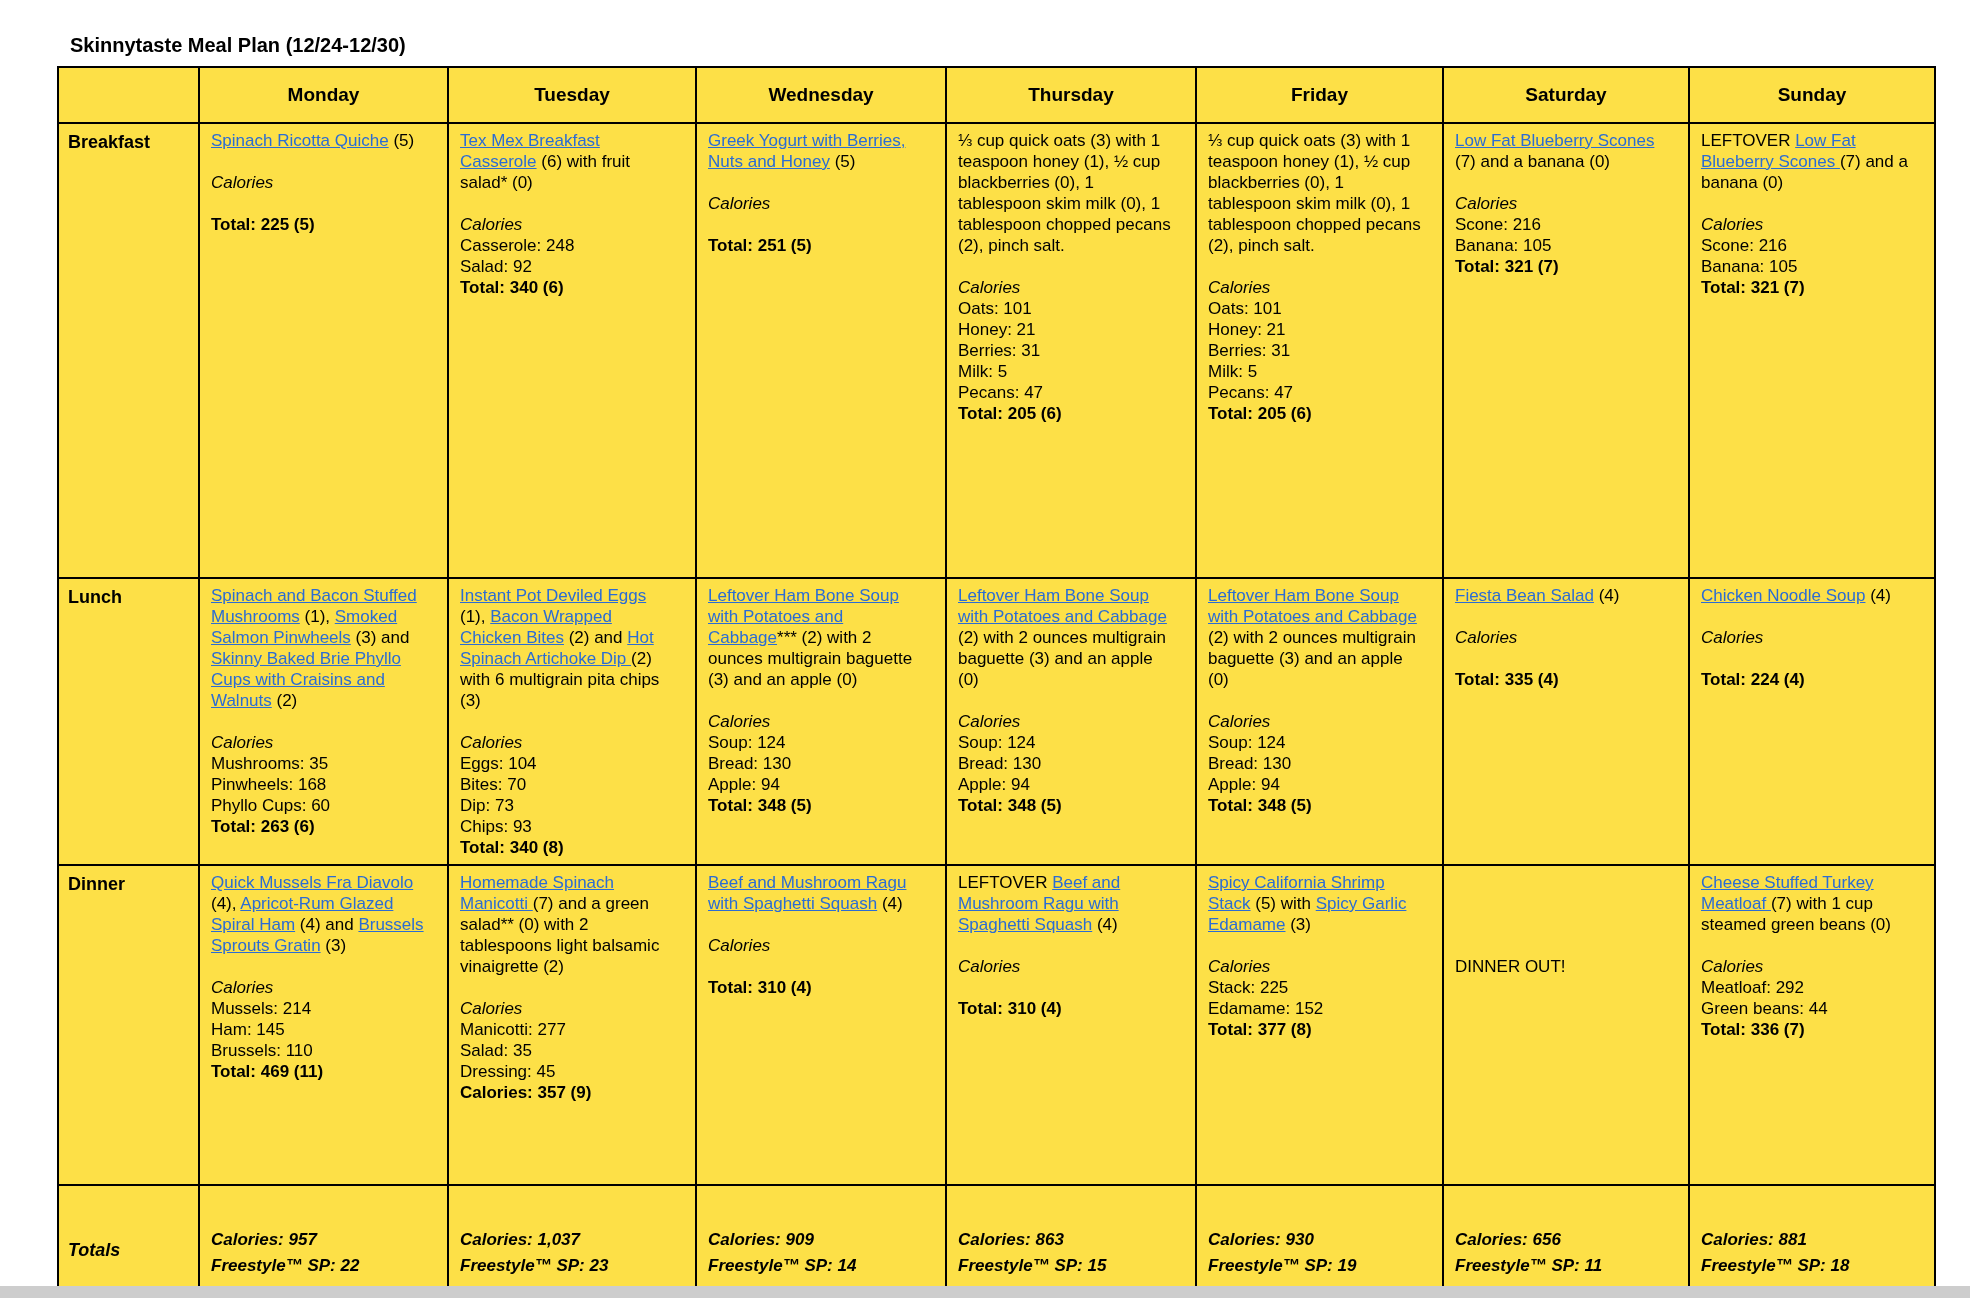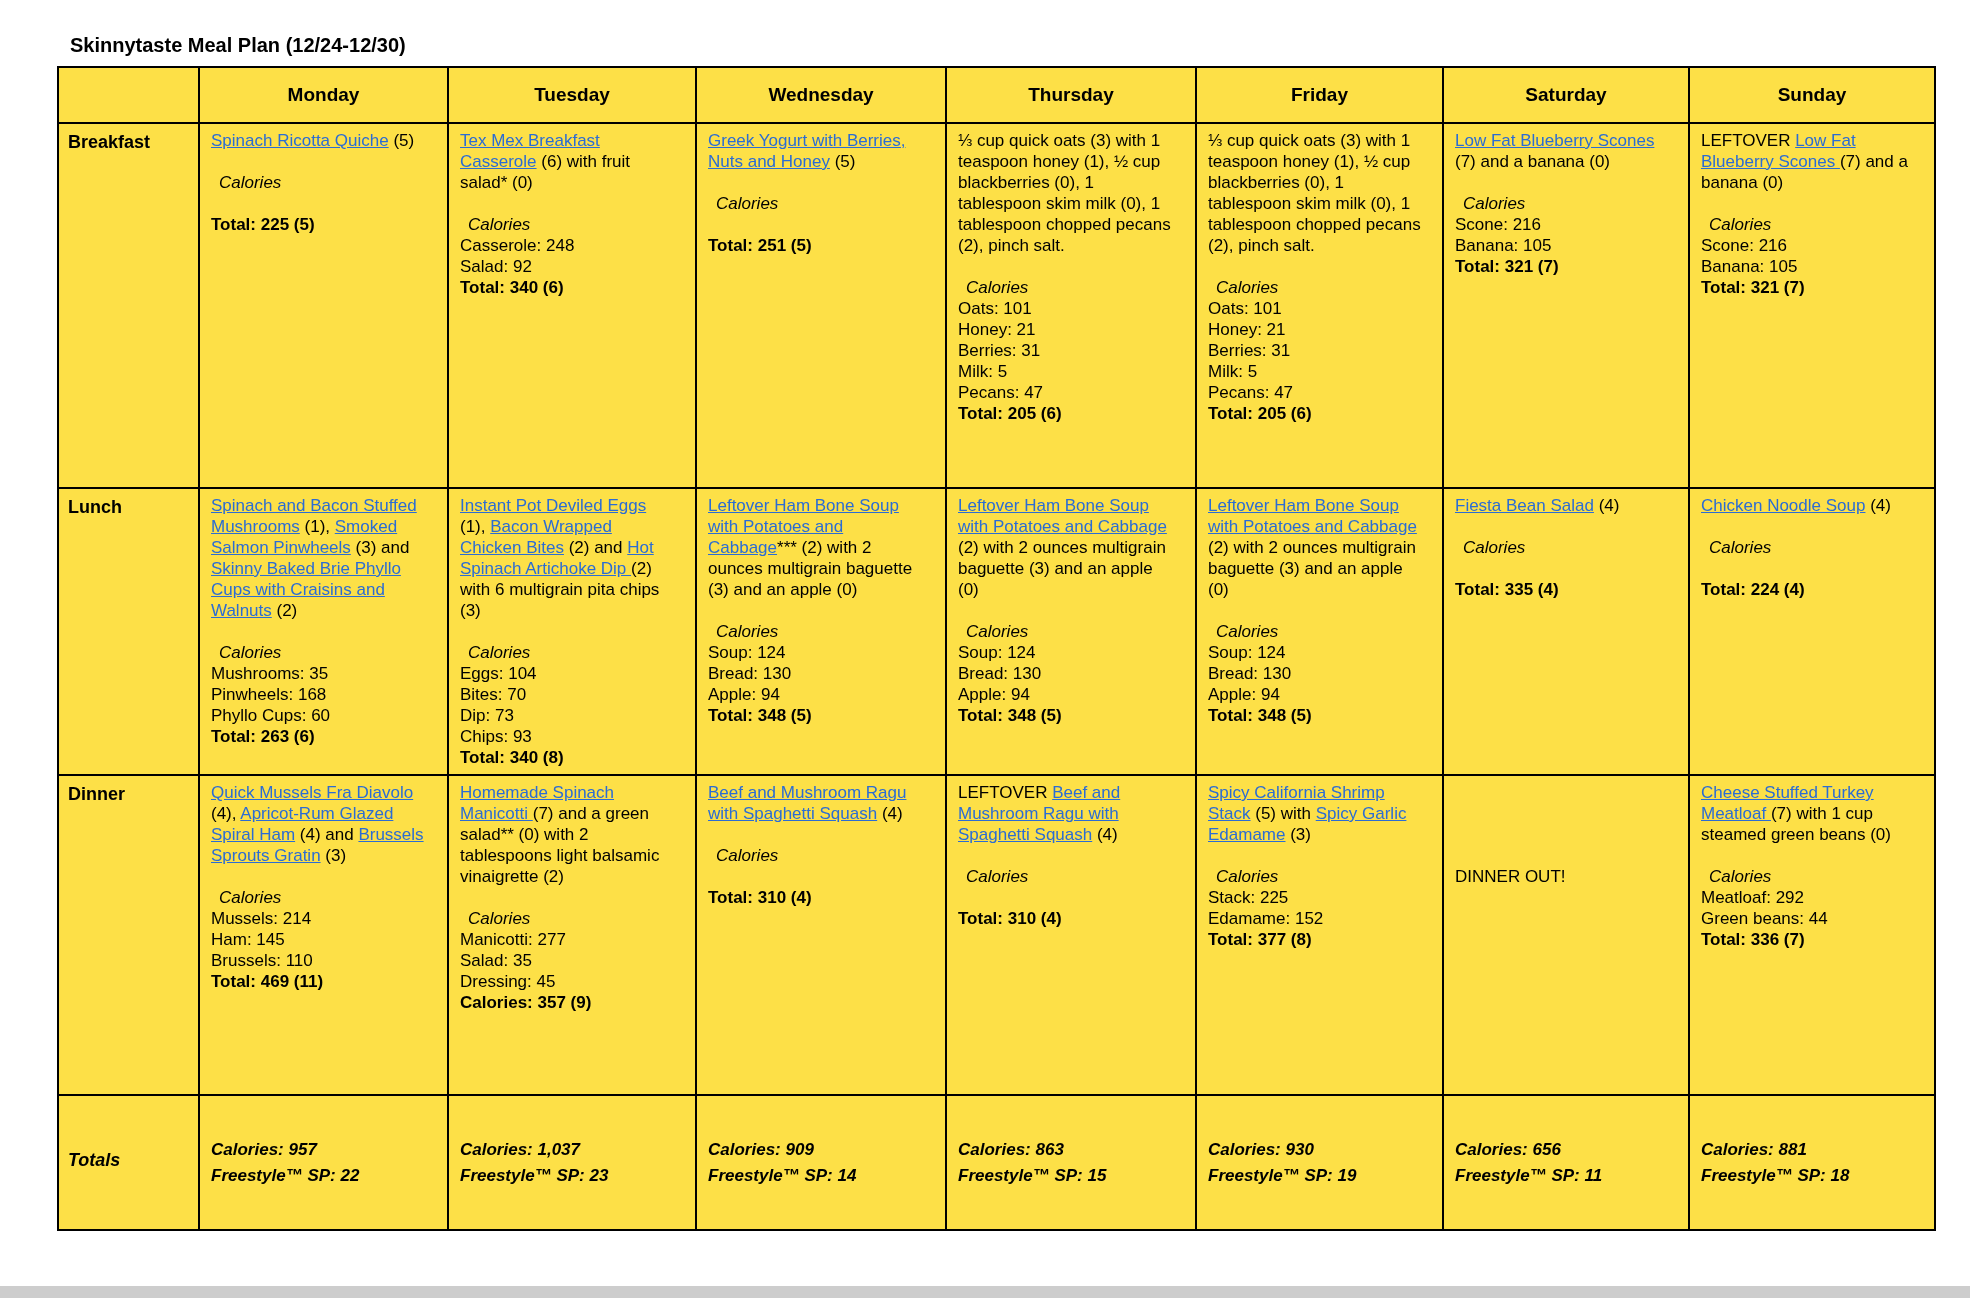--- a/index.html
+++ b/index.html
@@ -40,35 +40,35 @@
     font-weight: bold;
     padding: 4px;
   }
   .mp-table th.row-label {
     text-align: left;
     font-size: 18px;
     font-weight: bold;
     padding: 8px 4px 4px 9px;
   }
   tr.header { height: 56px; }
-  tr.breakfast { height: 365px; }
+  tr.breakfast { height: 455px; }
   tr.lunch { height: 272px; }
   tr.dinner { height: 320px; }
   tr.totals { height: 135px; font-style: italic; }
   tr.totals td { vertical-align: middle; }
   tr.totals th.row-label { vertical-align: middle; padding-top: 0; }
   .line {
     margin: 0;
     font-size: 17px;
     line-height: 21px;
     word-wrap: break-word;
   }
   tr.totals .line { line-height: 26px; }
   .run { color: #000; }
-  .it { font-style: italic; margin-left: 8px; }
+  .it { font-style: italic; }
   .b { font-weight: bold; }
   .lg { font-size: 17px; }
   a.link {
     color: var(--link-color);
     text-decoration: underline;
     cursor: pointer;
   }
   .window-edge {
     position: absolute;
     left: 0; bottom: 0;

